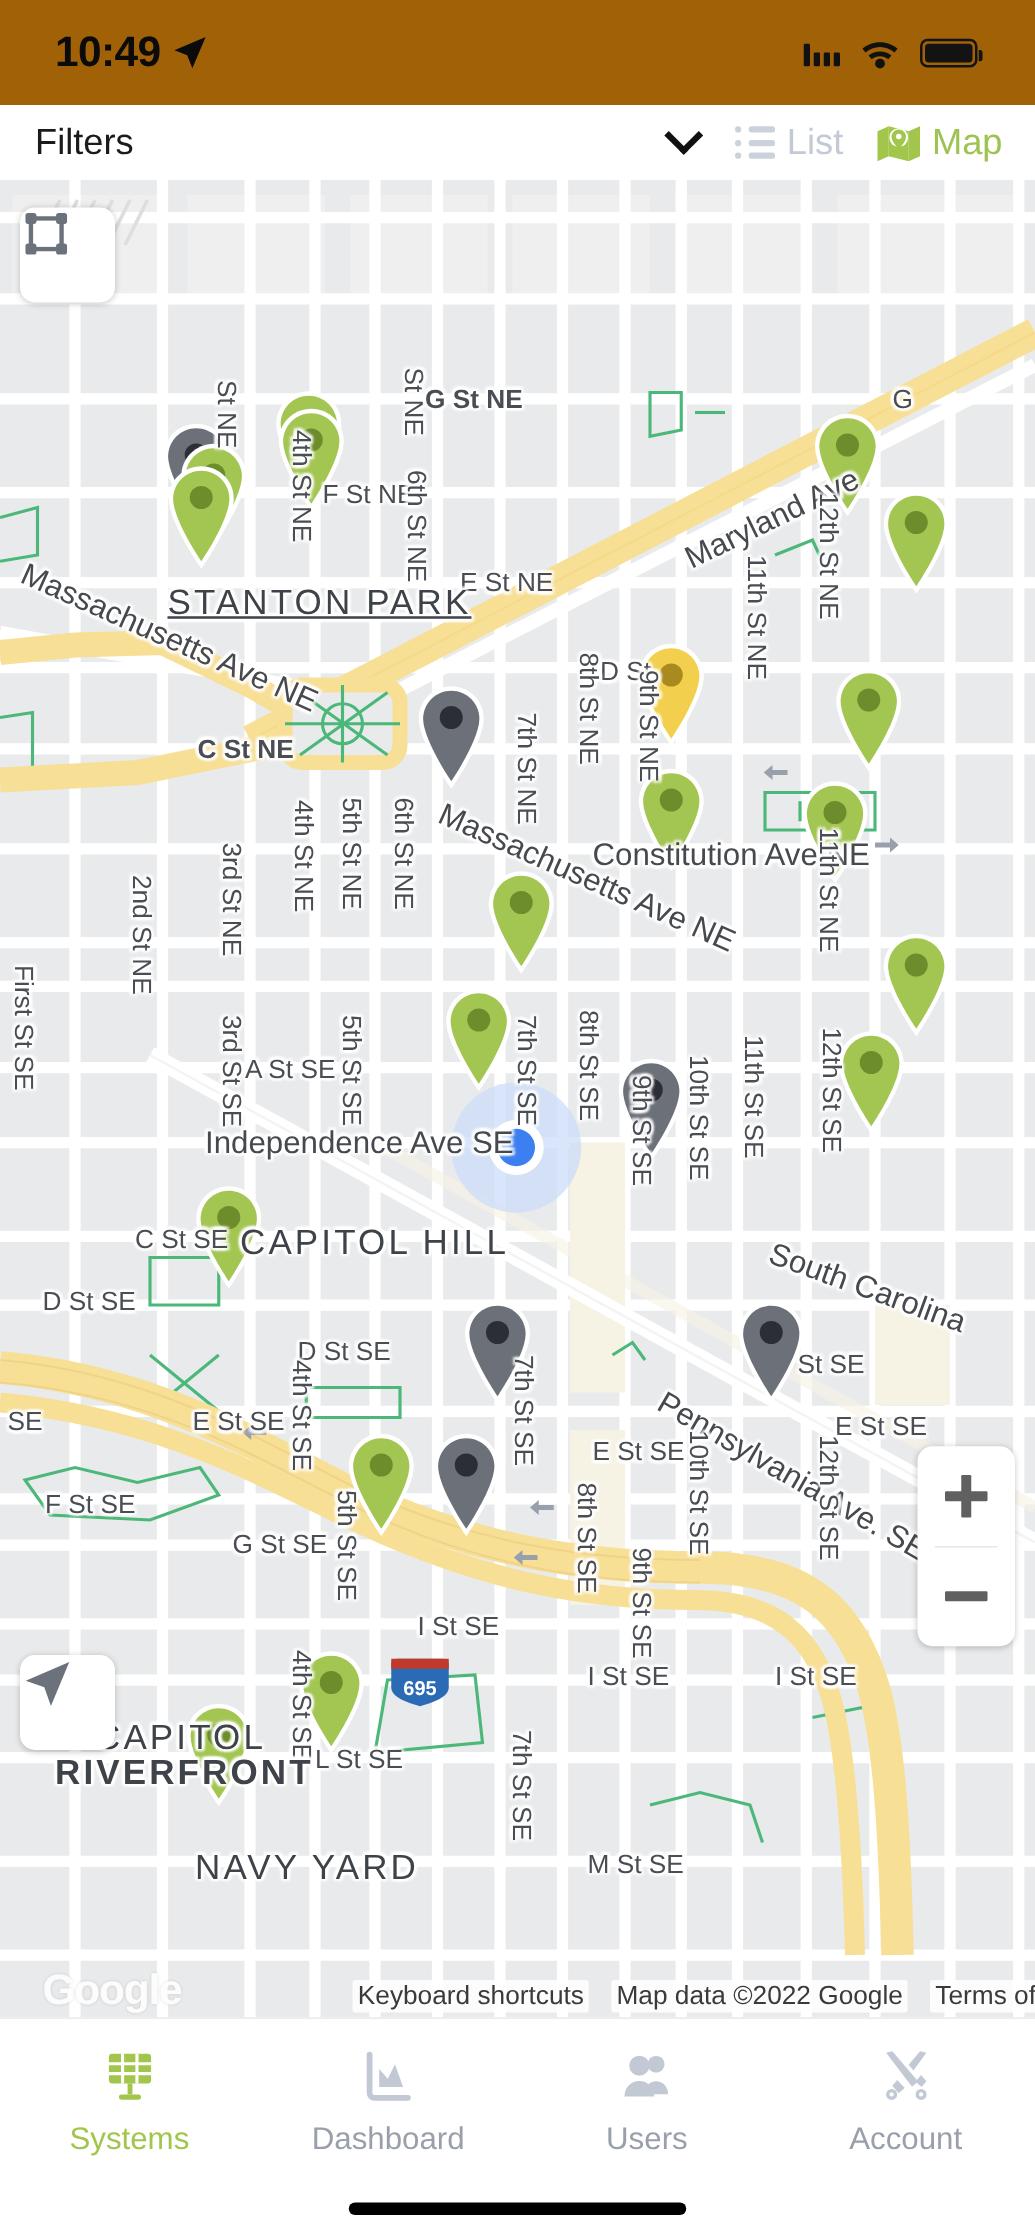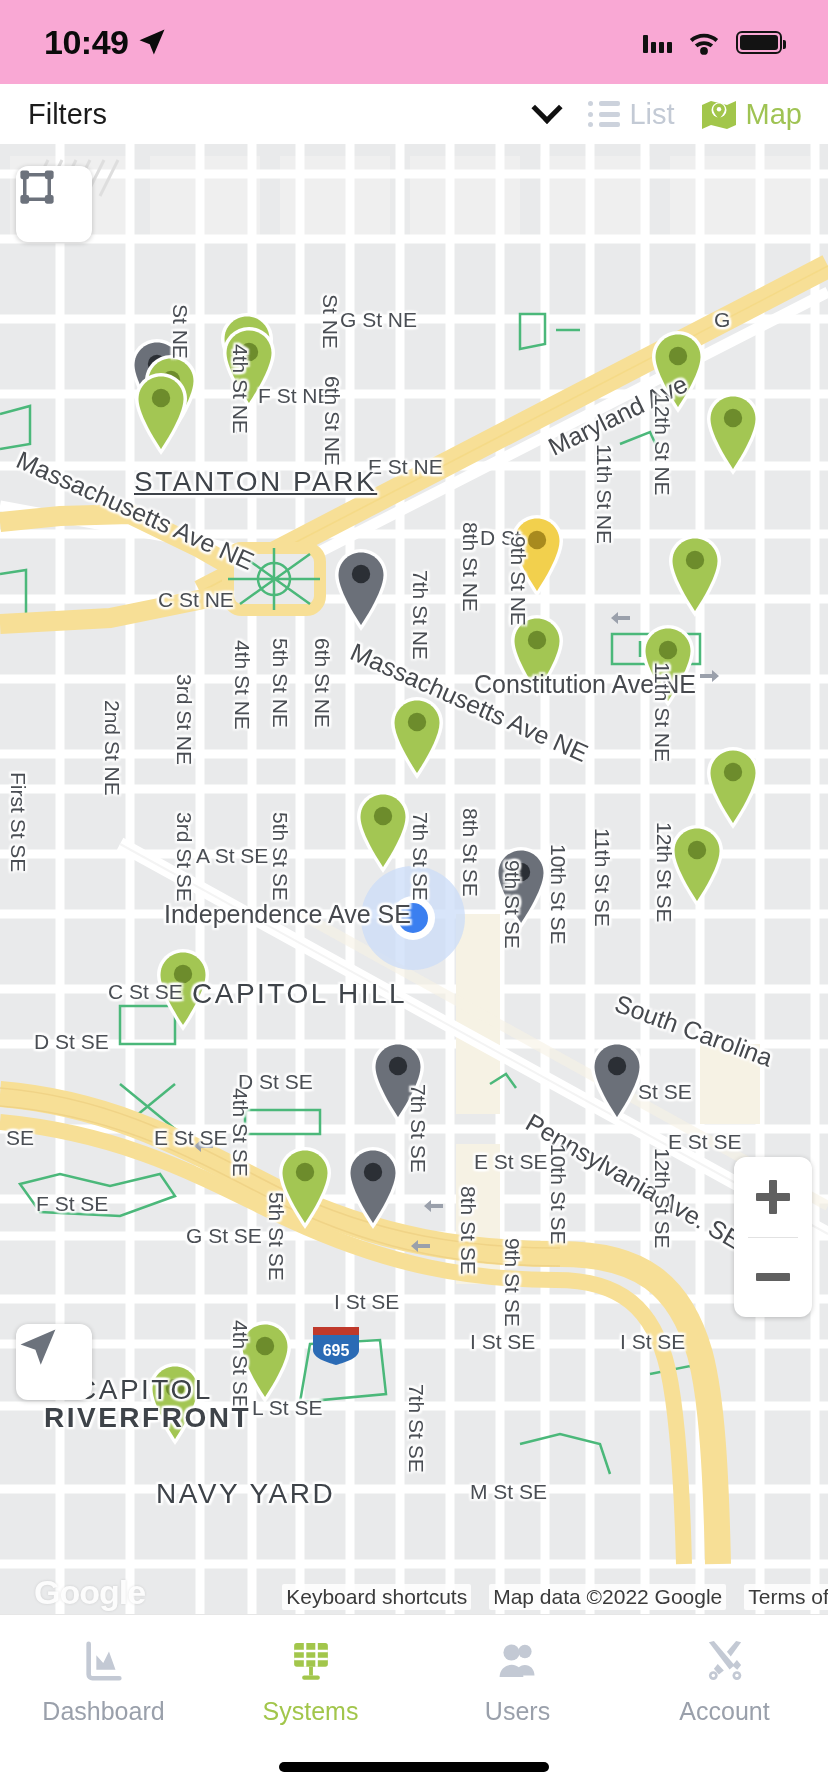--- a/index.html
+++ b/index.html
@@ -7,21 +7,21 @@
     width: 828px; height: 1792px;
     font-family: "Liberation Sans", sans-serif;
     background: #ffffff;
     overflow: hidden;
   }
   #app { position: relative; width: 828px; height: 1792px; overflow: hidden; }
 
   
   .statusbar {
     position: absolute; top: 0; left: 0; width: 828px; height: 84px;
-    background: #f9a8d4;
+    background: #a16207;
     display: flex; align-items: center; justify-content: space-between;
     padding: 0 46px 0 44px;
   }
   .status-left { display: flex; align-items: center; gap: 9px; }
   .status-time { font-size: 34px; font-weight: 600; color: #0b0b0b; letter-spacing: -0.5px; }
   .status-right { display: flex; align-items: center; gap: 14px; }
   .sig-dots { display: flex; align-items: flex-end; gap: 3px; height: 22px; }
   .sig-dots i { display: block; width: 5px; background: #111; border-radius: 1px; }
   .sig-dots i:nth-child(1) { height: 18px; }
   .sig-dots i:nth-child(2) { height: 11px; }
@@ -503,32 +503,32 @@
             <path d="M33 3C18.6 3 7 14.6 7 29c0 19 26 56 26 56s26-37 26-56C59 14.6 47.4 3 33 3z" fill="#ffffff"></path>
             <path d="M33 6.5C20.5 6.5 10.5 16.6 10.5 29c0 17 22.5 50 22.5 50s22.5-33 22.5-50c0-12.4-10-22.5-22.5-22.5z" fill="#a3c653"></path>
             <circle cx="33" cy="28" r="9.2" fill="#6d8c2c"></circle>
           </svg>
         </div>
       </div>
 
     <div id="labels-layer">
         <div class="lbl st vert" style="left: 168px; top: 160px;">St NE</div>
         <div class="lbl st vert" style="left: 318px; top: 150px;">St NE</div>
-        <div class="lbl st" style="left: 340px; top: 164px;">G St NE</div>
+        <div class="lbl st" style="left: 340px; top: 164px; font-weight: bold;">G St NE</div>
         <div class="lbl st" style="left: 714px; top: 164px;">G</div>
         <div class="lbl st vert" style="left: 228px; top: 200px;">4th St NE</div>
         <div class="lbl st" style="left: 258px; top: 240px;">F St NE</div>
         <div class="lbl st vert" style="left: 320px; top: 232px;">6th St NE</div>
         <div class="lbl ave" style="left: 550px; top: 290px; transform: rotate(-26deg);">Maryland Ave</div>
         <div class="lbl st vert" style="left: 650px; top: 250px;">12th St NE</div>
         <div class="lbl st vert" style="left: 592px; top: 300px;">11th St NE</div>
         <div class="lbl st" style="left: 368px; top: 311px;">E St NE</div>
         <div class="lbl big" style="left: 134px; top: 322px; text-decoration: underline;">STANTON PARK</div>
         <div class="lbl ave" style="left: 18px; top: 300px; transform: rotate(24deg);">Massachusetts Ave NE</div>
-        <div class="lbl st" style="left: 158px; top: 444px;">C St NE</div>
+        <div class="lbl st" style="left: 158px; top: 444px; font-weight: bold;">C St NE</div>
         <div class="lbl st" style="left: 480px; top: 382px;">D St</div>
         <div class="lbl st vert" style="left: 458px; top: 378px;">8th St NE</div>
         <div class="lbl st vert" style="left: 408px; top: 426px;">7th St NE</div>
         <div class="lbl st vert" style="left: 506px; top: 392px;">9th St NE</div>
         <div class="lbl st vert" style="left: 230px; top: 496px;">4th St NE</div>
         <div class="lbl st vert" style="left: 268px; top: 494px;">5th St NE</div>
         <div class="lbl st vert" style="left: 310px; top: 494px;">6th St NE</div>
         <div class="lbl st vert" style="left: 172px; top: 530px;">3rd St NE</div>
         <div class="lbl st vert" style="left: 100px; top: 556px;">2nd St NE</div>
         <div class="lbl st vert" style="left: 6px; top: 628px;">First St SE</div>
@@ -619,45 +619,45 @@
 
     <div class="attrib">
       <span>Keyboard shortcuts</span>
       <span>Map data ©2022 Google</span>
       <span>Terms of Use</span>
     </div>
   </div>
 
   <div class="tabbar">
 
-    <div class="tab">
-      <div class="tab-ico">
-        <svg width="46" height="46" viewBox="0 0 24 24">
-          <path d="M4 3v16a2 2 0 002 2h14" stroke="#c3c9d4" stroke-width="2.4" fill="none" stroke-linecap="round"></path>
-          <path d="M8 16.5V9l3.6 4 3-6L18 16.5z" fill="#c3c9d4"></path>
-        </svg>
-      </div>
-      <div class="tab-lbl">Dashboard</div>
-    </div>
-
     <div class="tab active">
       <div class="tab-ico">
         <svg width="46" height="46" viewBox="0 0 24 24">
           <rect x="3.2" y="2.6" width="17.6" height="12.4" rx="1.4" fill="#a2c64b"></rect>
           <g stroke="#fff" stroke-width="1.3">
             <line x1="8.9" y1="2.6" x2="8.9" y2="15"></line>
             <line x1="14.9" y1="2.6" x2="14.9" y2="15"></line>
             <line x1="3.2" y1="6.8" x2="20.8" y2="6.8"></line>
             <line x1="3.2" y1="10.9" x2="20.8" y2="10.9"></line>
           </g>
           <rect x="11" y="15" width="2" height="4.6" fill="#a2c64b"></rect>
           <rect x="7.4" y="19.6" width="9.2" height="2.2" rx="1" fill="#a2c64b"></rect>
         </svg>
       </div>
       <div class="tab-lbl">Systems</div>
+    </div>
+
+    <div class="tab">
+      <div class="tab-ico">
+        <svg width="46" height="46" viewBox="0 0 24 24">
+          <path d="M4 3v16a2 2 0 002 2h14" stroke="#c3c9d4" stroke-width="2.4" fill="none" stroke-linecap="round"></path>
+          <path d="M8 16.5V9l3.6 4 3-6L18 16.5z" fill="#c3c9d4"></path>
+        </svg>
+      </div>
+      <div class="tab-lbl">Dashboard</div>
     </div>
 
     <div class="tab">
       <div class="tab-ico">
         <svg width="46" height="46" viewBox="0 0 24 24">
           <circle cx="15.6" cy="7" r="3.5" fill="#c3c9d4"></circle>
           <path d="M10.6 19.5c0-3.2 2.3-5.4 5-5.4s5 2.2 5 5.4z" fill="#c3c9d4"></path>
           <circle cx="8.6" cy="7.6" r="4.2" fill="#c3c9d4"></circle>
           <path d="M2.4 20.4c0-3.8 2.8-6.4 6.2-6.4s6.2 2.6 6.2 6.4z" fill="#c3c9d4"></path>
         </svg>

